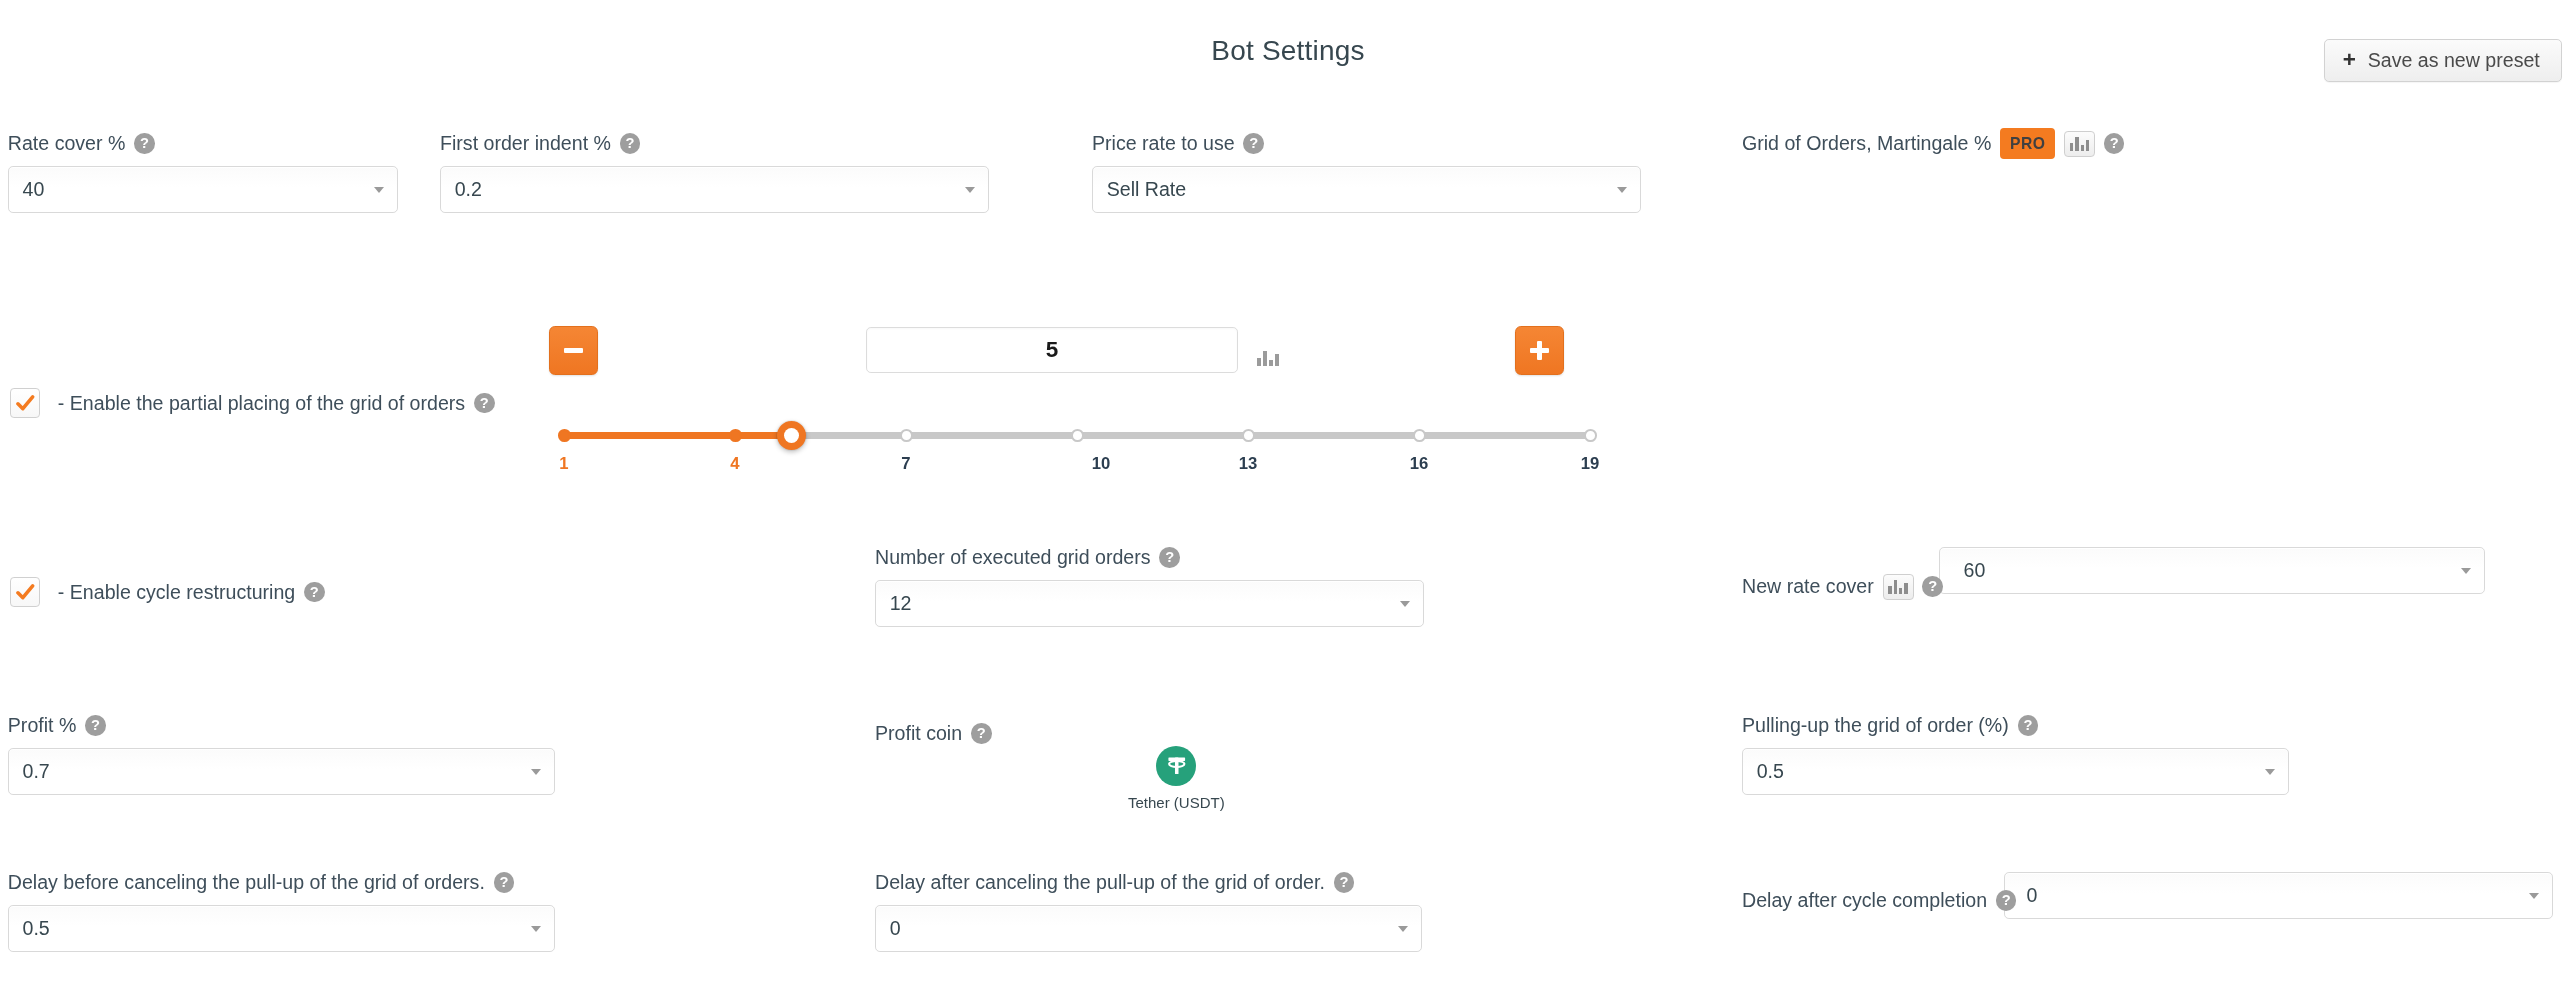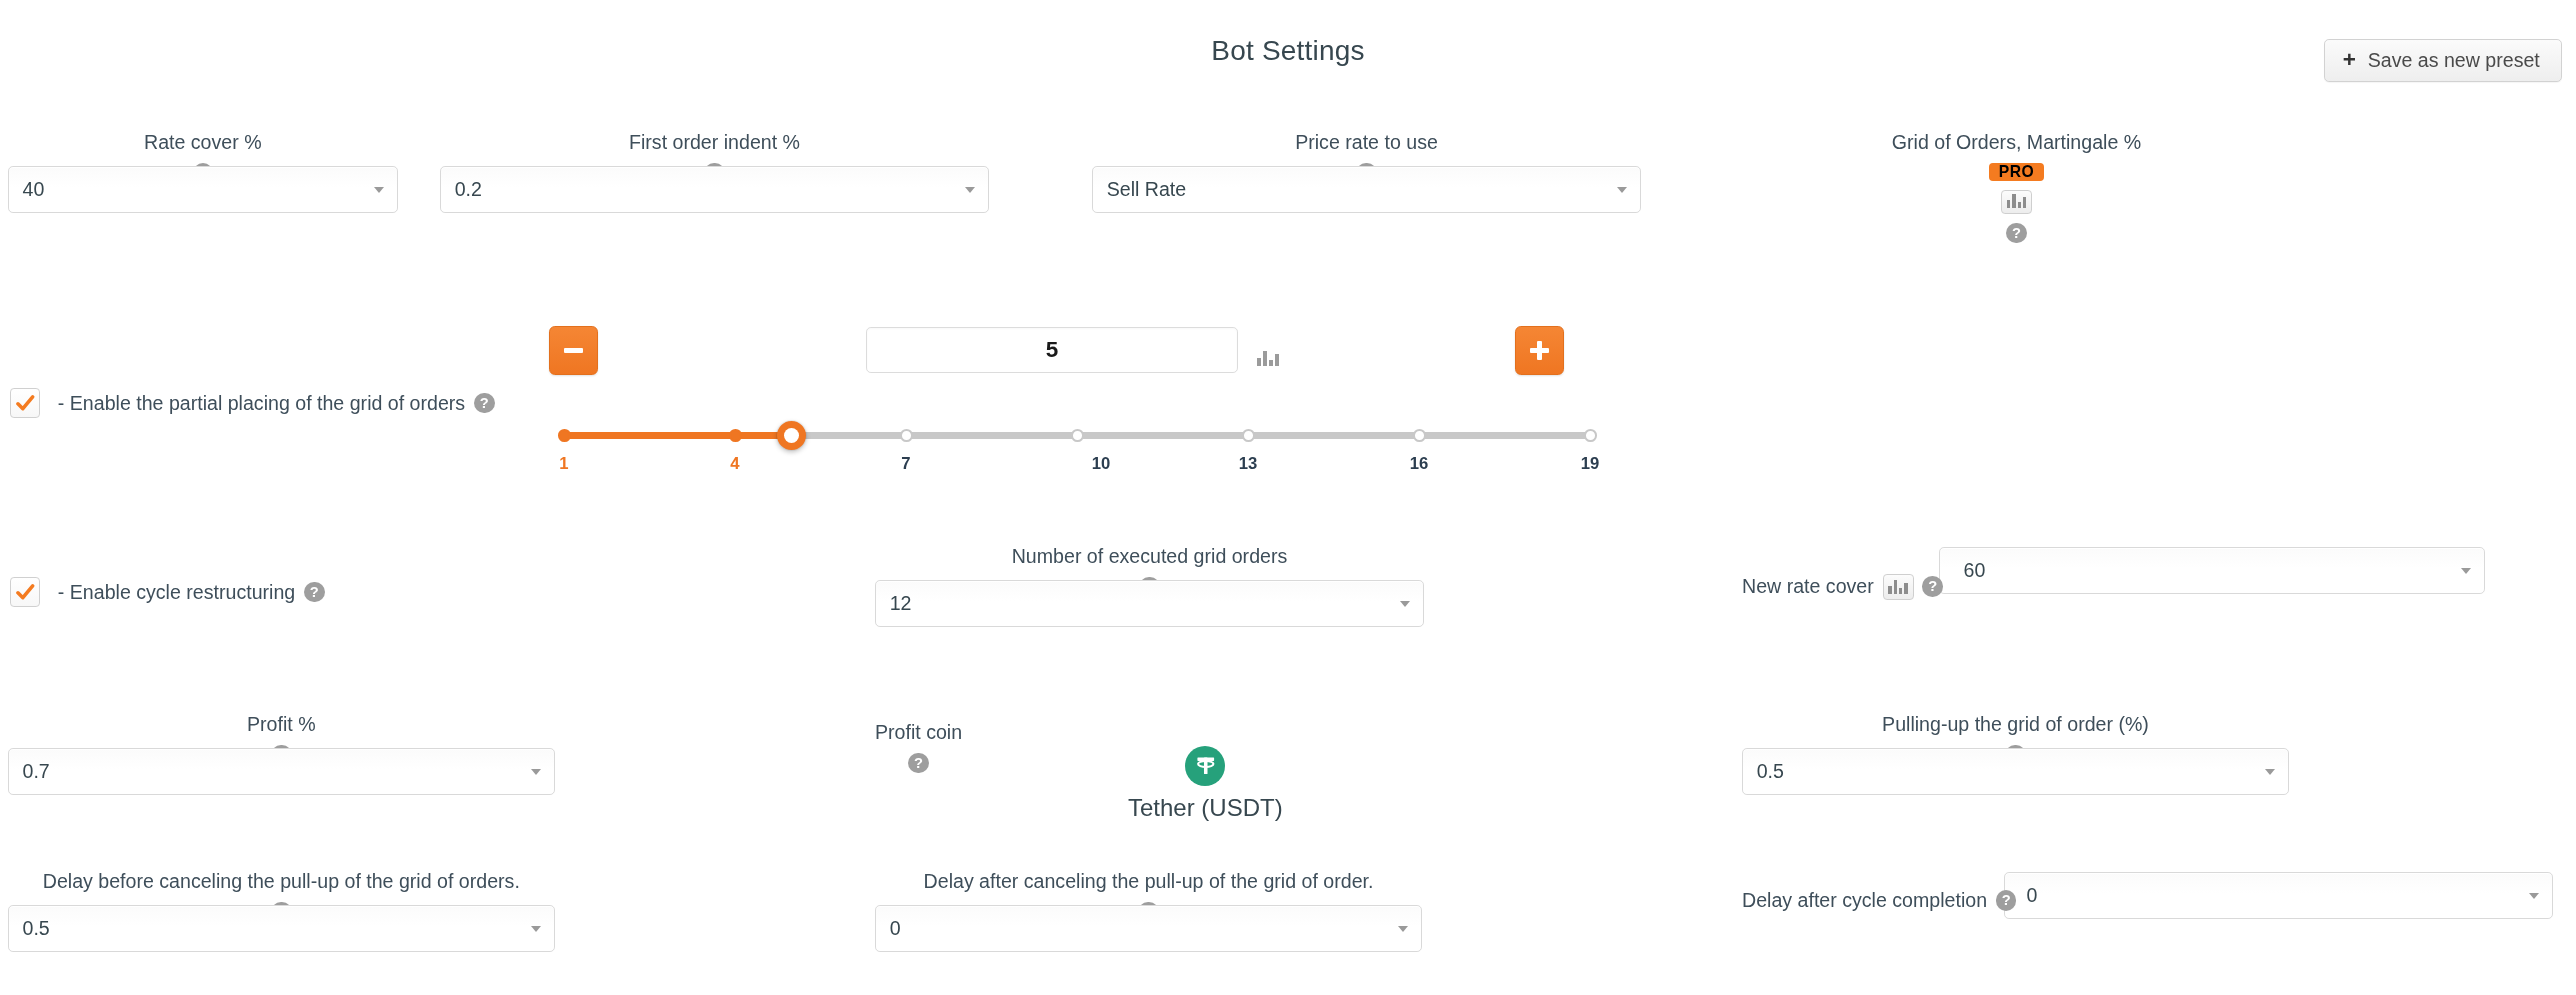--- a/index.html
+++ b/index.html
@@ -60,46 +60,45 @@
   .field { position: absolute; }
   .field-label {
     display: flex;
     align-items: center;
     gap: 8.8px;
     font-size: 19.6px;
     color: #3e4e5a;
     white-space: nowrap;
     margin-bottom: 9.8px;
     height: 25.5px;
-    flex-direction: column;
   }
   .help-icon {
     display: inline-flex;
     align-items: center;
     justify-content: center;
     width: 20.6px;
     height: 20.6px;
     border-radius: 50%;
     background: #9e9e9e;
     color: #ffffff;
     font-size: 14.7px;
     font-weight: bold;
     line-height: 1;
     flex: 0 0 auto;
     cursor: pointer;
   }
   .pro-badge {
     display: inline-flex;
     align-items: center;
     justify-content: center;
-    height: 22px;
+    height: 31px;
     padding: 0 9.8px;
     border-radius: 3.9px;
     background: #f47b20;
-    color: #000000;
+    color: #404040;
     font-size: 15.7px;
     font-weight: bold;
     letter-spacing: 0.5px;
   }
   .chart-btn {
     display: inline-flex;
     align-items: flex-end;
     justify-content: center;
     gap: 2px;
     width: 31px;
@@ -279,21 +278,21 @@
     flex-direction: column;
     align-items: center;
     gap: 7.8px;
   }
   .coin-icon {
     width: 40px; height: 40px;
     border-radius: 50%;
     background: #26a17b;
     display: flex; align-items: center; justify-content: center;
   }
-  .coin-name { font-size: 24px; color: #37474f; }
+  .coin-name { font-size: 15px; color: #37474f; }
 
   
   .inline-label {
     position: absolute;
     font-size: 19.6px;
     color: #3e4e5a;
     white-space: nowrap;
     display: flex;
     align-items: center;
     gap: 8.8px;

